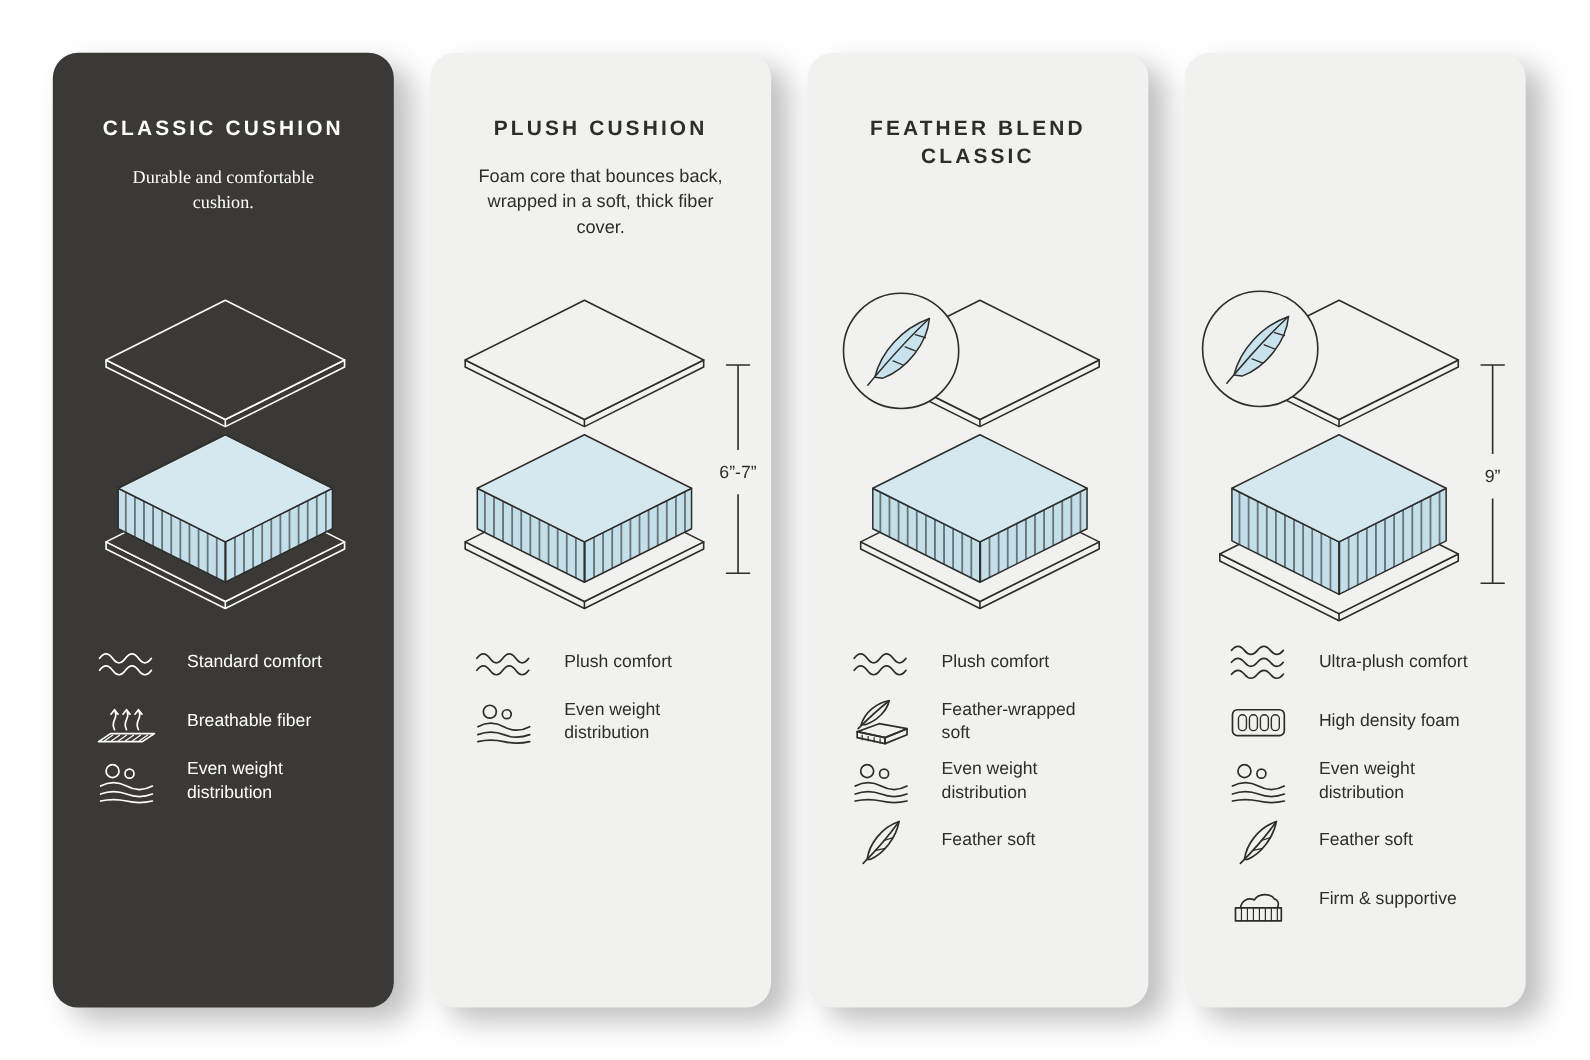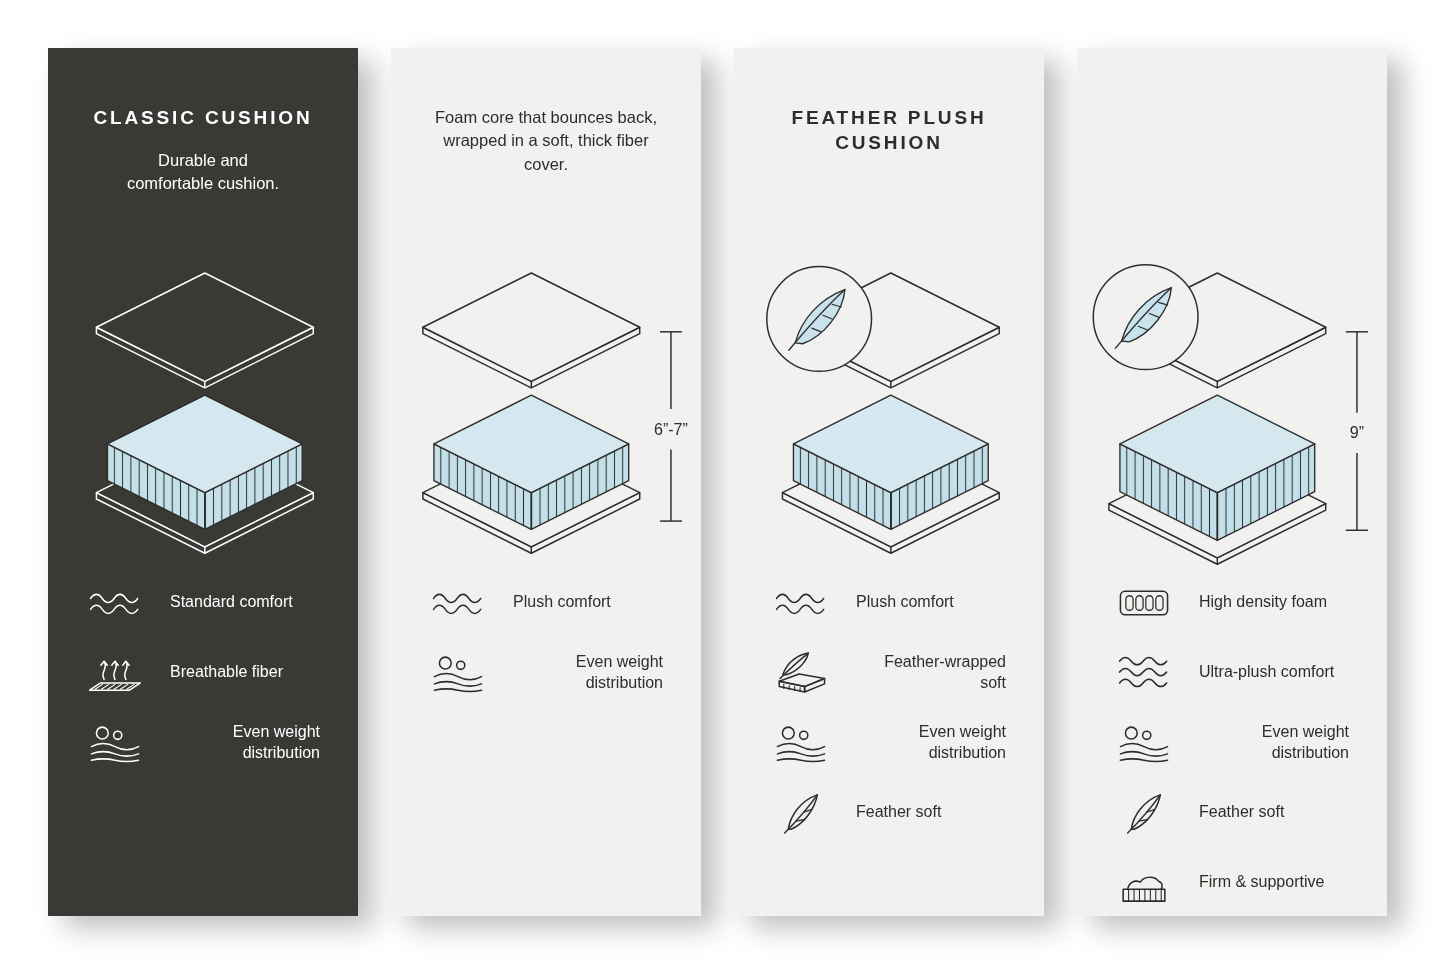--- a/index.html
+++ b/index.html
@@ -23,20 +23,21 @@
     --foam-top: #d5e8f0;
     --foam-side: #c3dfe9;
     --feather-fill: #c9e3ee;
     --foam-ink: #2e2d2b;
     --text: #2e2d2b;
     width: 310px; height: 868px; flex: 0 0 310px;
     padding: 58px 38px 36px;
     background: var(--panel-bg);
     color: var(--text);
     box-shadow: 16px 12px 26px rgba(0,0,0,0.25);
+    border-radius: 23px;
   }
   .panel.dark {
     --ink: #ffffff;
     --line: #ffffff;
     --panel-bg: #3b3936;
     --plate-fill: #3b3936;
     --text: #ffffff;
   }
 
   .header { height: 156px; }
@@ -44,32 +45,32 @@
     font-size: 19px; font-weight: bold;
     letter-spacing: 0.15em;
     line-height: 1.3;
     text-align: center;
     margin-bottom: 18px;
   }
   .desc {
     font-size: 16.5px; line-height: 1.42;
     text-align: center;
   }
-  .panel.dark .desc { max-width: 180px; margin: 12px auto; }
+  .panel.dark .desc { max-width: 180px; margin: 12px auto; font-family: Liberation Serif, serif; }
 
   .illo { margin: 0 -30px 10px; }
   .illo-svg { display: block; width: 100%; height: auto; }
 
   .dim-line { stroke: #2e2d2b; stroke-width: 1.6; }
   .dim-label {
     font-family: "Liberation Sans", sans-serif;
     font-size: 17.5px; fill: #2e2d2b; text-anchor: middle;
   }
 
-  .features { list-style: none; display: flex; flex-direction: column; gap: 26px; text-align: right; }
+  .features { list-style: none; display: flex; flex-direction: column; gap: 10px; }
   .feature { display: flex; align-items: center; }
   .ficon { width: 60px; flex: 0 0 60px; margin-right: 24px; }
   .fsvg {
     display: block; width: 58px; height: 44px;
     stroke: var(--ink); fill: none;
     stroke-width: 1.7; stroke-linecap: round; stroke-linejoin: round;
   }
   .flabel { font-size: 16px; line-height: 1.3; max-width: 152px; }
 </style>
 </head>
@@ -236,20 +237,21 @@
               <use href="#i-weight"></use>
             </svg>
           </span>
         <span class="flabel">Even weight distribution</span>
       </li>
     </ul>
   </section>
 
   <section class="panel">
     <div class="header">
+      <h2 class="title">PLUSH CUSHION</h2>
       <p class="desc">Foam core that bounces back, wrapped in a soft, thick fiber cover.</p>
     </div>
     <div class="illo">
       <svg class="illo-svg" viewBox="0 0 320 336">
         <g transform="translate(14,12)">
           <use href="#plate" transform="translate(0,180)"></use>
           <use href="#foam40" transform="translate(0,133)"></use>
           <use href="#plate"></use>
         </g>
         <g>
@@ -276,21 +278,21 @@
               <use href="#i-weight"></use>
             </svg>
           </span>
         <span class="flabel">Even weight distribution</span>
       </li>
     </ul>
   </section>
 
   <section class="panel">
     <div class="header">
-      <h2 class="title">FEATHER PLUSH CUSHION</h2>
+      <h2 class="title">FEATHER BLEND CLASSIC</h2>
     </div>
     <div class="illo">
       <svg class="illo-svg" viewBox="0 0 320 336">
         <g transform="translate(32,12)">
           <use href="#plate" transform="translate(0,180)"></use>
           <use href="#foam40" transform="translate(0,133)"></use>
           <use href="#plate"></use>
         </g>
         <use href="#feather-badge" transform="translate(84,62)"></use>
       </svg>
@@ -348,32 +350,32 @@
           <text class="dim-label" x="296" y="192">9”</text>
           <line class="dim-line" x1="296" y1="208" x2="296" y2="292"></line>
           <line class="dim-line" x1="284" y1="292" x2="308" y2="292"></line>
         </g>
       </svg>
     </div>
     <ul class="features">
       <li class="feature">
         <span class="ficon">
             <svg class="fsvg" viewBox="0 0 64 48">
+              <use href="#i-waves3"></use>
+            </svg>
+          </span>
+        <span class="flabel">Ultra-plush comfort</span>
+      </li>
+      <li class="feature">
+        <span class="ficon">
+            <svg class="fsvg" viewBox="0 0 64 48">
               <use href="#i-density"></use>
             </svg>
           </span>
         <span class="flabel">High density foam</span>
-      </li>
-      <li class="feature">
-        <span class="ficon">
-            <svg class="fsvg" viewBox="0 0 64 48">
-              <use href="#i-waves3"></use>
-            </svg>
-          </span>
-        <span class="flabel">Ultra-plush comfort</span>
       </li>
       <li class="feature">
         <span class="ficon">
             <svg class="fsvg" viewBox="0 0 64 48">
               <use href="#i-weight"></use>
             </svg>
           </span>
         <span class="flabel">Even weight distribution</span>
       </li>
       <li class="feature">

